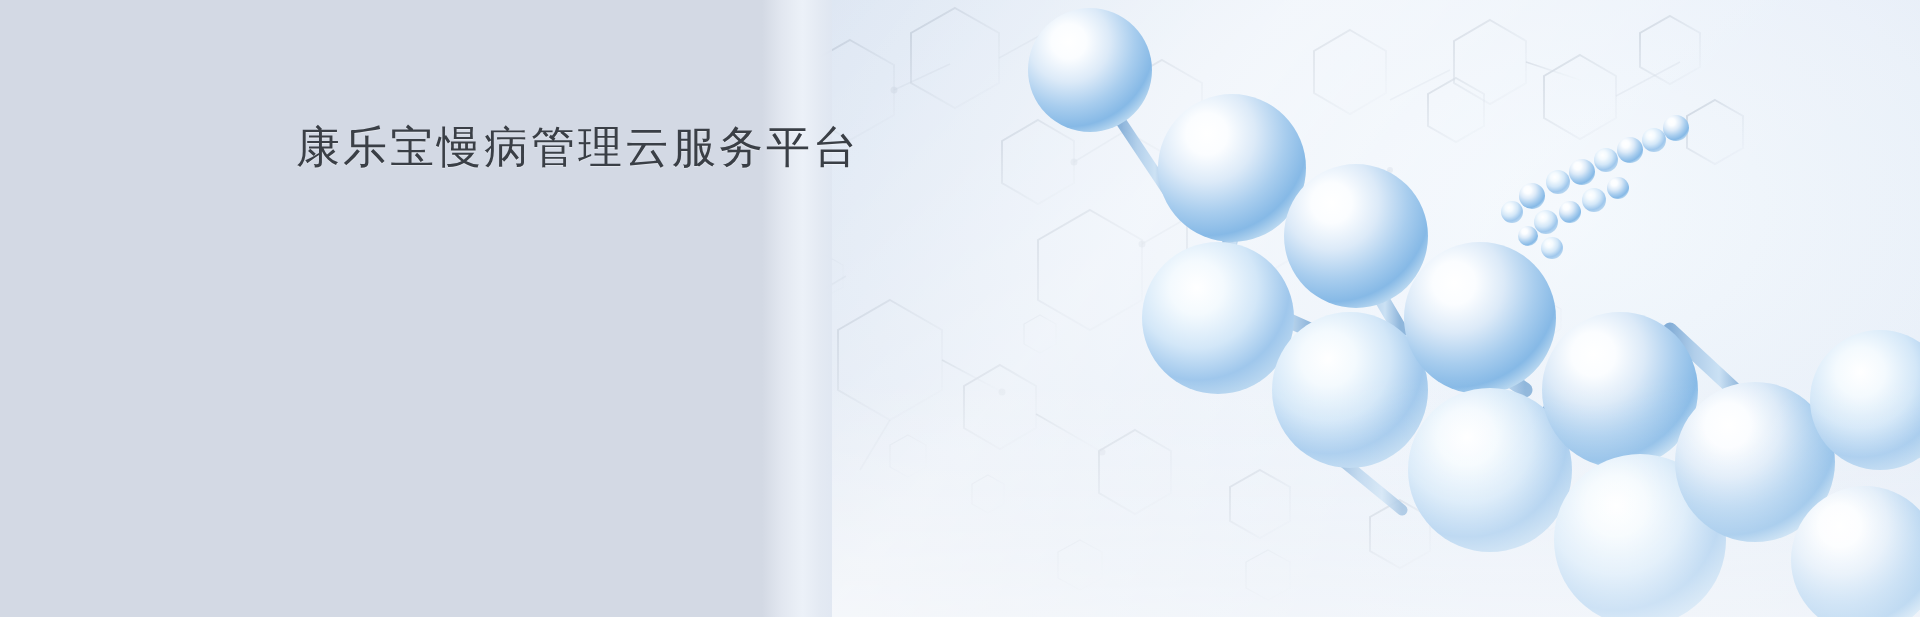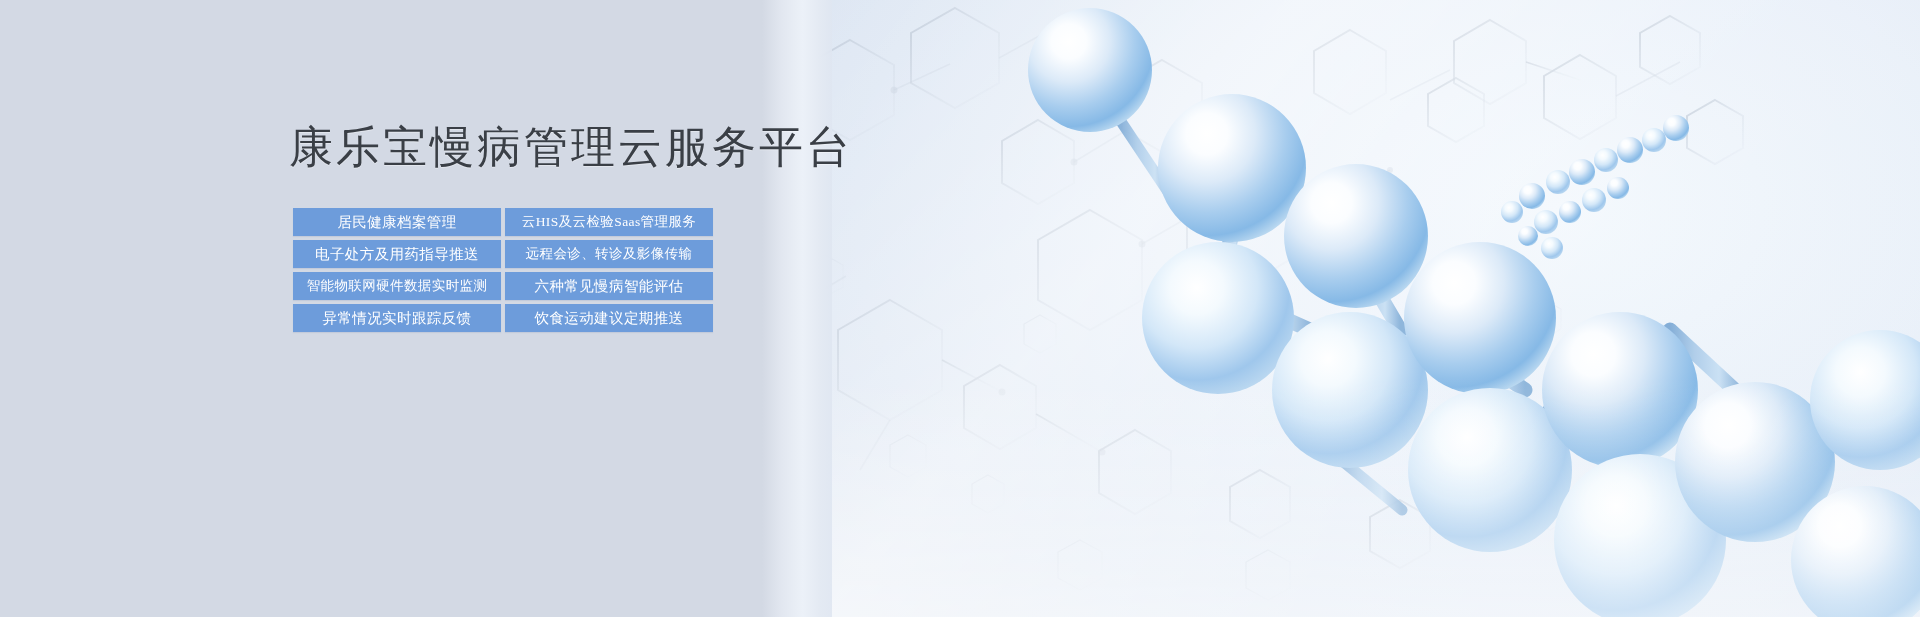--- a/index.html
+++ b/index.html
@@ -61,21 +61,21 @@
   }
 
   
   .mol-layer{
     position:absolute; left:790px; top:0; width:1130px; height:617px;
     pointer-events:none;
   }
 
   
   .content{
-    position:absolute; left:1px; top:0; width:790px; height:614px;
+    position:absolute; left:8px; top:0; width:790px; height:614px;
   }
   .title{
     position:absolute;
     left:288px; top:118px;
     font-size:44px;
     letter-spacing:3px;
     color:#3a3f46;
     font-weight:400;
     white-space:nowrap;
     font-family:"Liberation Sans","DejaVu Sans",sans-serif;
@@ -263,25 +263,15 @@
     </g>
   </svg>
 
   <div class="bg-bottom-fade"></div>
   <div class="bg-seam"></div>
 
   <div class="content">
 
     <div class="title">康乐宝慢病管理云服务平台</div>
 
-    <div class="btn-grid">
-      <div class="btn wide">居民健康档案管理</div>
-      <div class="btn w2">云HIS及云检验Saas管理服务</div>
-      <div class="btn wide">电子处方及用药指导推送</div>
-      <div class="btn w2">远程会诊、转诊及影像传输</div>
-      <div class="btn w2">智能物联网硬件数据实时监测</div>
-      <div class="btn wide">六种常见慢病智能评估</div>
-      <div class="btn wide">异常情况实时跟踪反馈</div>
-      <div class="btn wide">饮食运动建议定期推送</div>
-    </div>
 
   </div>
 </div>
 
 </body></html>

